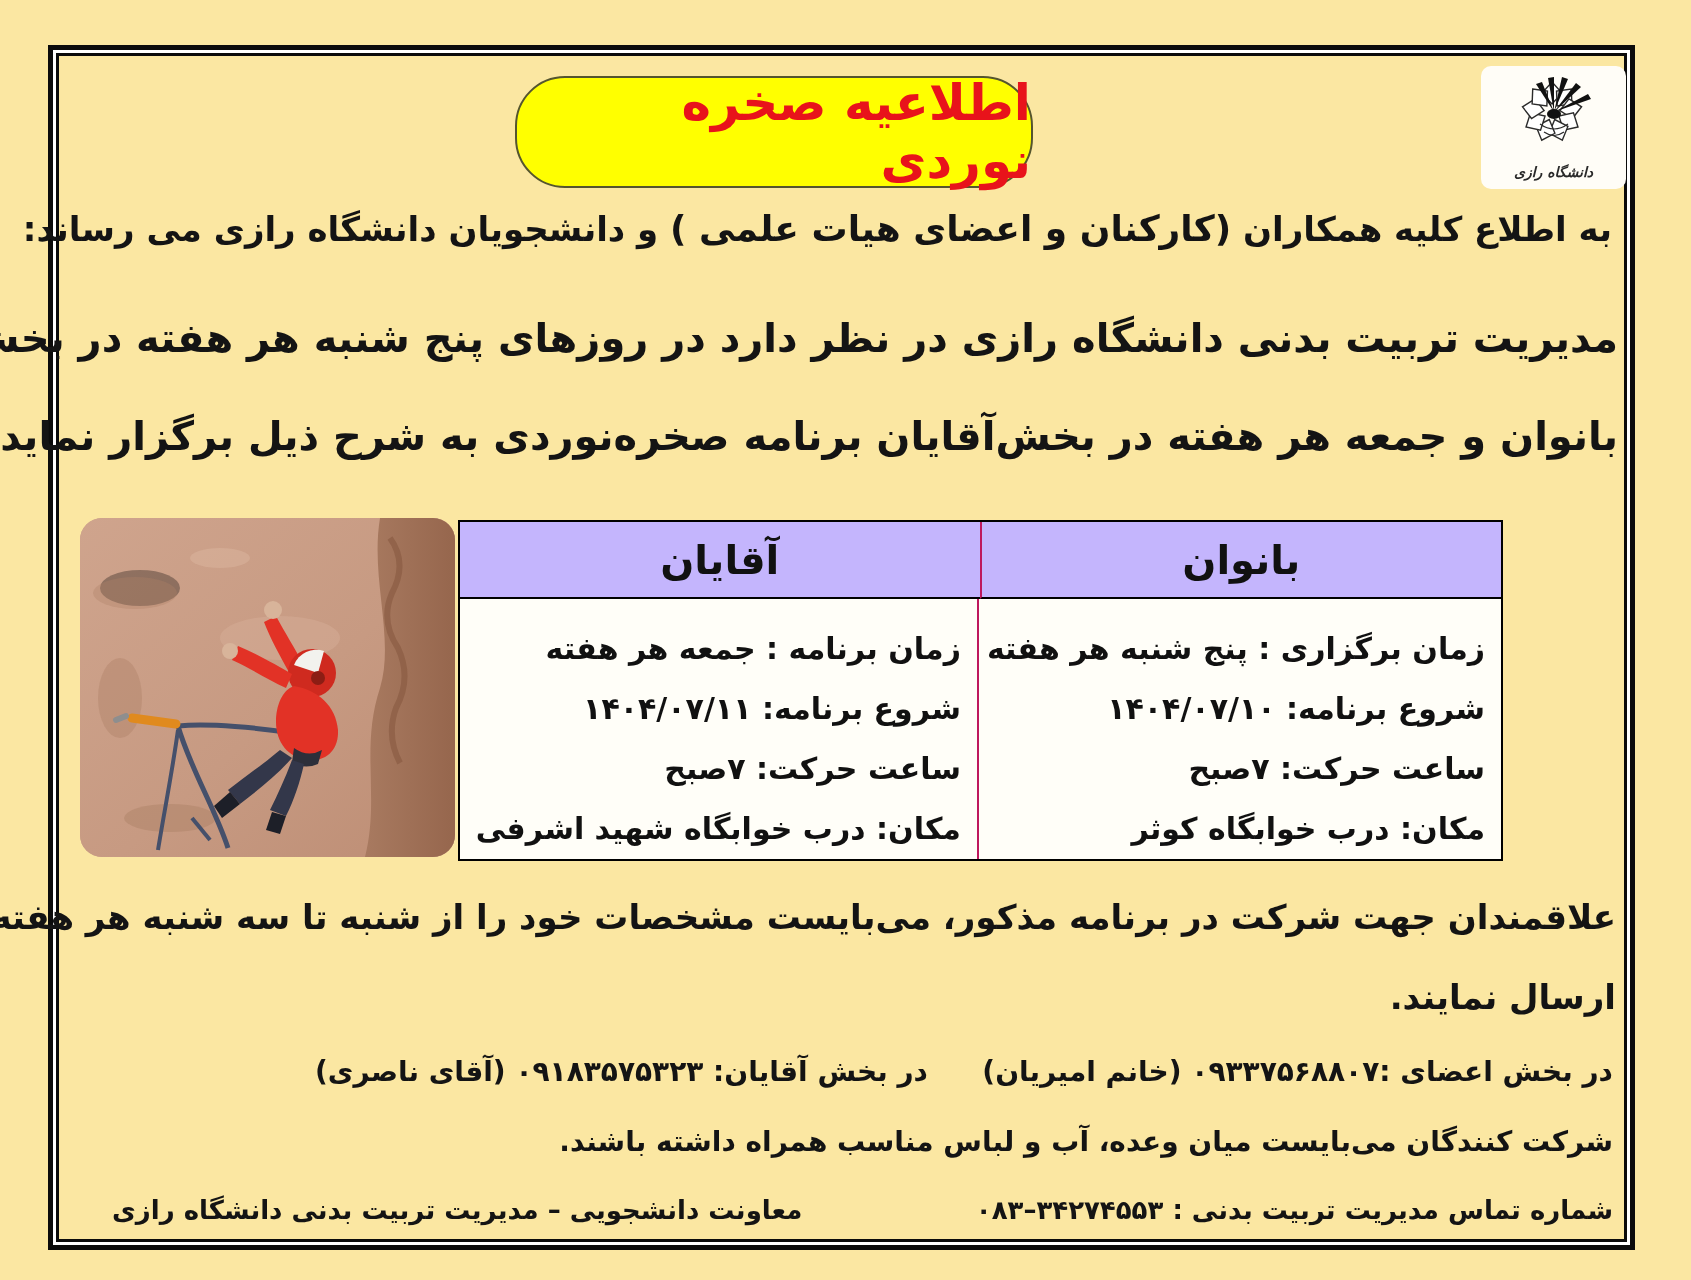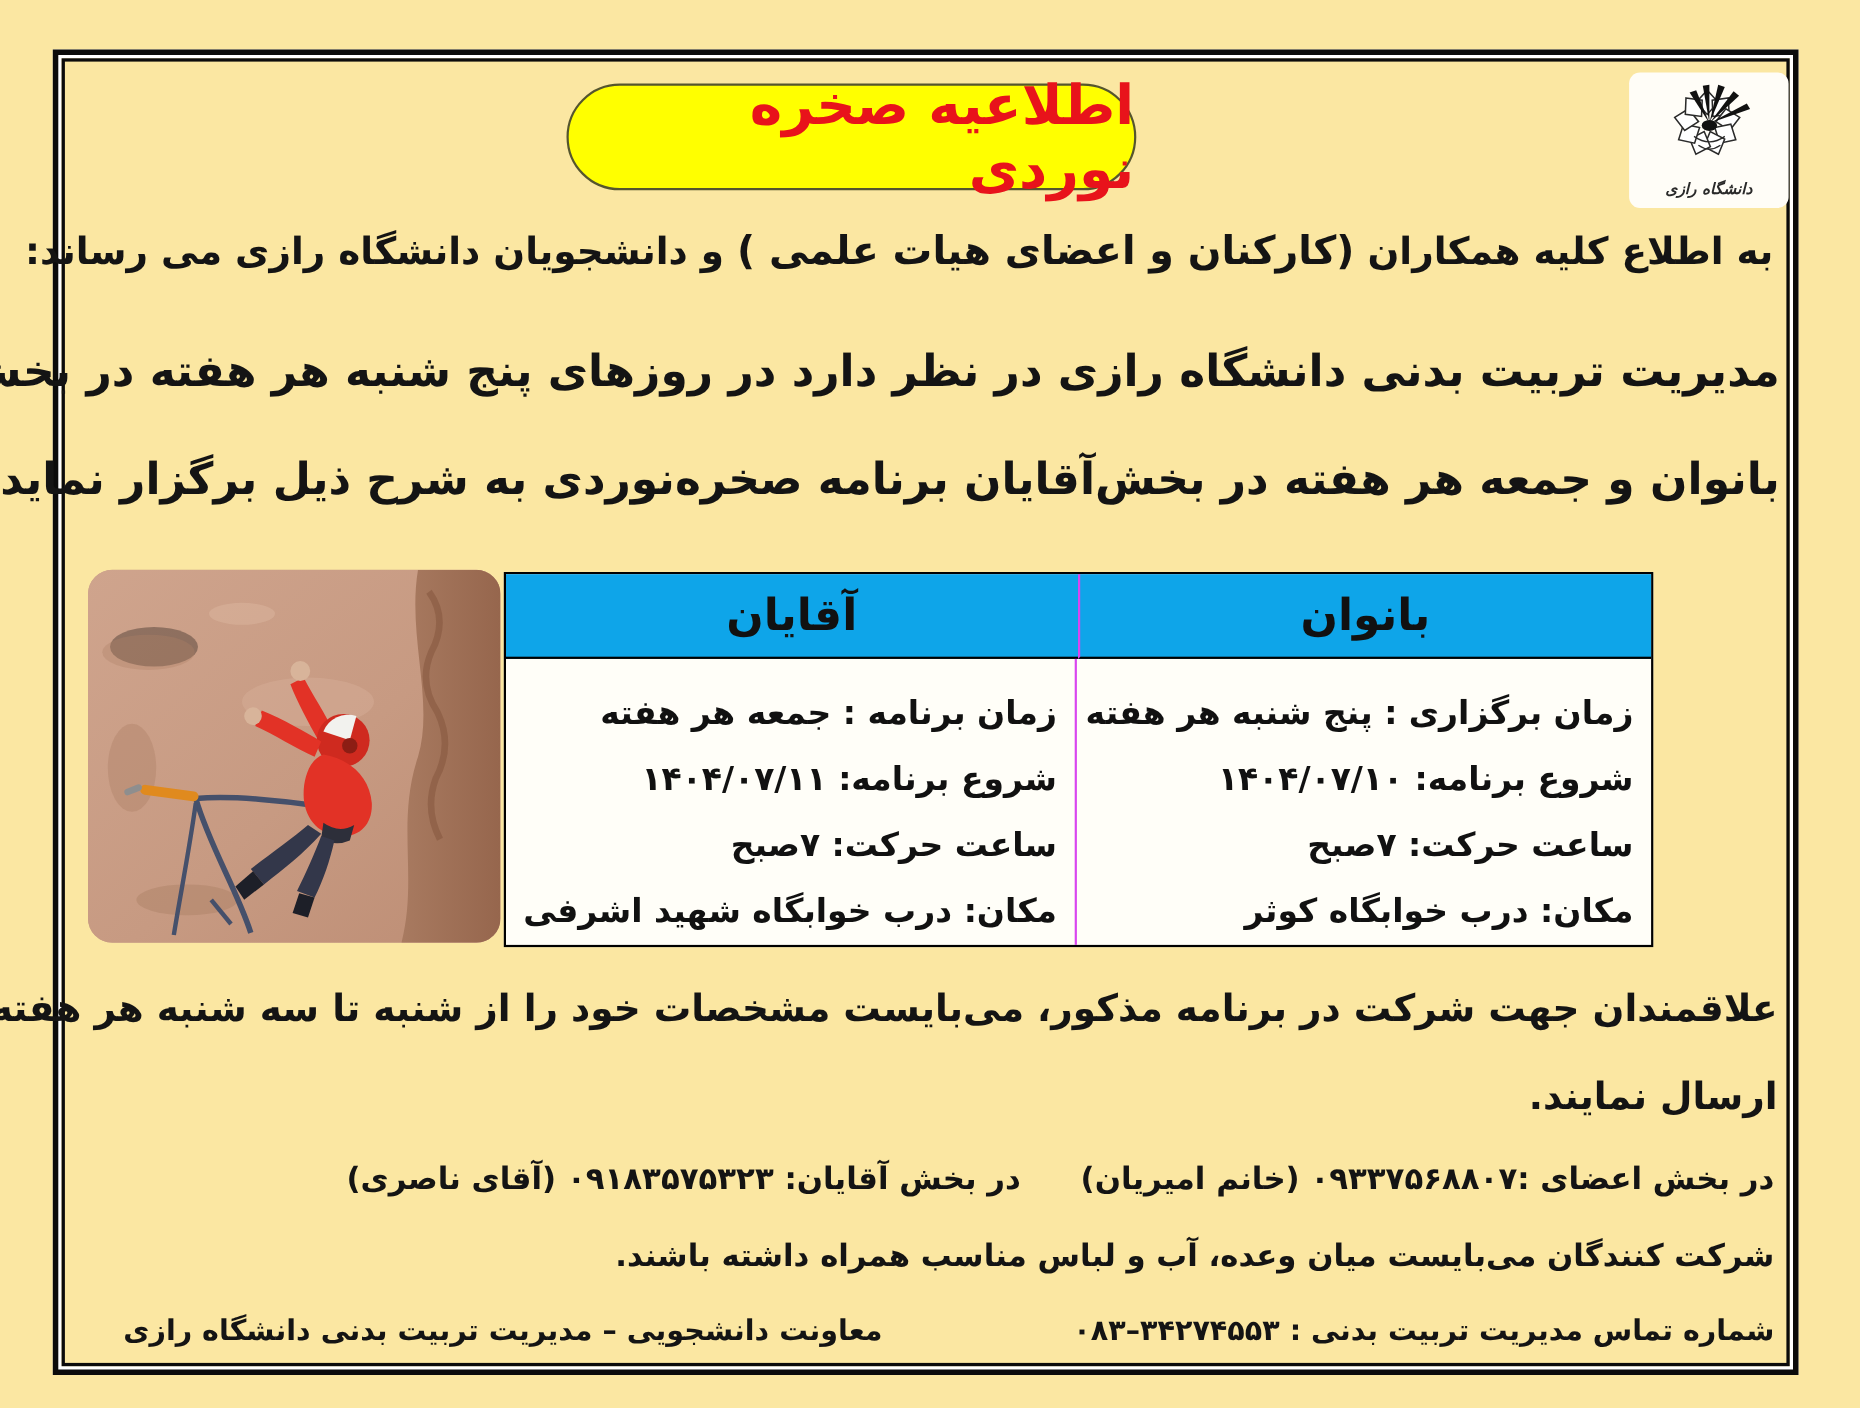--- a/index.html
+++ b/index.html
@@ -17,21 +17,21 @@
     border: 5px solid #0b0b0b; background: #ffffff;
   }
   .frame-inner {
     position: absolute; inset: 3px; border: 3px solid #0b0b0b; background: #FBE7A2;
   }
 
   .txt { position: absolute; direction: rtl; text-align: right; color: #141414;
          font-weight: 800; white-space: nowrap; }
 
   .title-badge {
-    position: absolute; left: 515px; top: 76px; width: 518px; height: 97px;
+    position: absolute; left: 515px; top: 76px; width: 518px; height: 112px;
     background: #FFFF00; border: 2px solid #55552e; border-radius: 50px;
     display: flex; align-items: center; justify-content: center;
     color: #E8131B; font-size: 50px; font-weight: 800; direction: rtl;
   }
 
   .logo-box {
     position: absolute; left: 1481px; top: 66px; width: 145px; height: 123px;
     background: #fffdf7; border-radius: 10px; display: flex; flex-direction: column;
     align-items: center; justify-content: flex-start; padding-top: 4px;
   }
@@ -49,31 +49,31 @@
   }
   .photo svg { display: block; }
 
   .sch-table {
     position: absolute; left: 458px; top: 520px; width: 1045px; height: 341px;
     direction: rtl; border: 2px solid #000; background: #fffef8;
     display: flex; flex-direction: column;
   }
   .sch-head { display: flex; height: 80px; }
   .sch-head .cell {
-    flex: 1; background: #0ea5e9; border-bottom: 2px solid #000;
+    flex: 1; background: #c4b5fd; border-bottom: 2px solid #000;
     display: flex; align-items: center; justify-content: center;
     font-size: 40px; font-weight: 800; color: #111;
   }
   .sch-body { display: flex; flex: 1; }
   .sch-body .cell {
     flex: 1; padding: 20px 16px 0 8px; font-size: 30px; font-weight: 800;
     color: #111; text-align: right;
   }
   .sch-body .cell .row { line-height: 60px; white-space: nowrap; }
-  .col-first { border-left: 2px solid #d946ef; } 
+  .col-first { border-left: 2px solid #be185d; } 
 
   .reg-1 { right: 75px; top: 897px; font-size: 34px; }
   .reg-2 { right: 75px; top: 977px; font-size: 34px; }
 
   .contact-women { right: 78px; top: 1055px; font-size: 28px; }
   .contact-men   { left: 315px; top: 1055px; font-size: 28px; }
   .note          { right: 78px; top: 1125px; font-size: 28px; }
 
   .footer-phone { right: 78px; top: 1195px; font-size: 26px; }
   .footer-org   { left: 112px; top: 1195px; font-size: 26px; }

